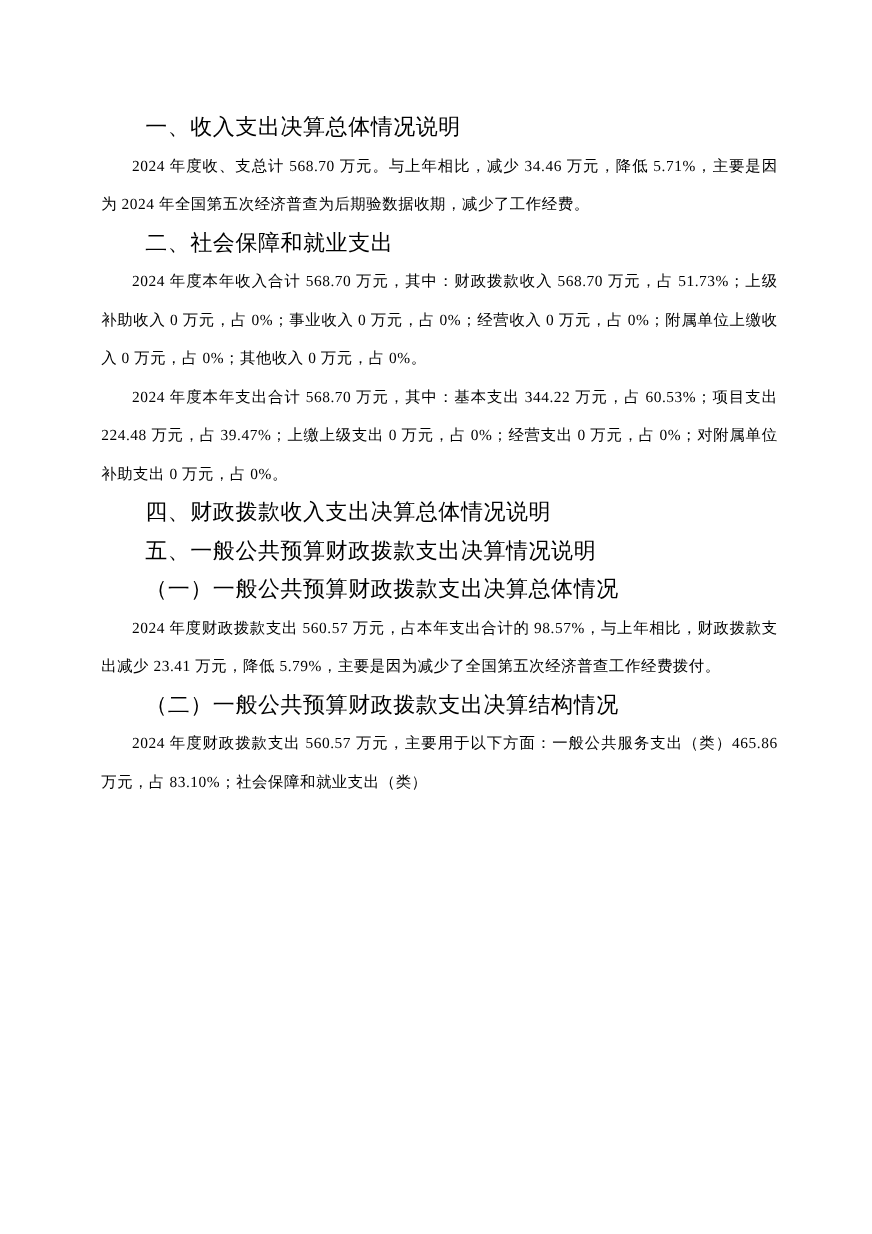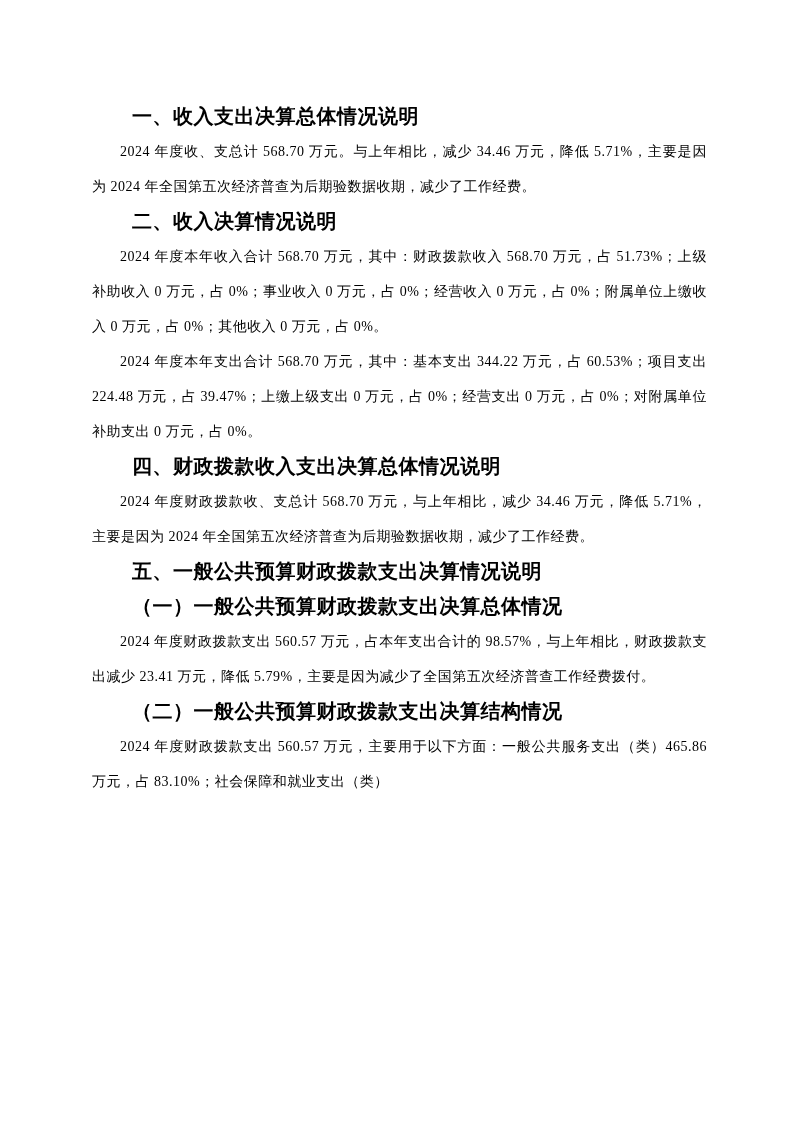--- a/index.html
+++ b/index.html
@@ -16,21 +16,21 @@
     box-sizing: border-box;
     width: 793px;
     height: 1122px;
     padding: 99px 86px 0 92px;
     background: #ffffff;
     color: #000000;
   }
   .doc-heading {
     margin: 0;
     font-family: "Liberation Sans", "DejaVu Sans", sans-serif;
-    font-weight: 700;
+    font-weight: 400;
     font-size: 20px;
     line-height: 35px;
     text-indent: 2em;
     letter-spacing: 0.5px;
     white-space: nowrap;
   }
   .doc-para {
     margin: 0;
     font-family: "Liberation Serif", "DejaVu Serif", serif;
     font-weight: 400;
@@ -42,27 +42,26 @@
     letter-spacing: 0.5px;
   }
 </style>
 </head>
 <body>
 
 <div class="doc-page">
   <h2 class="doc-heading">一、收入支出决算总体情况说明</h2>
   <p class="doc-para">2024 年度收、支总计 568.70 万元。与上年相比，减少 34.46 万元，降低 5.71%，主要是因为 2024 年全国第五次经济普查为后期验数据收期，减少了工作经费。</p>
 
-  <h2 class="doc-heading">二、收入决算情况说明</h2>
+  <h2 class="doc-heading">二、社会保障和就业支出</h2>
   <p class="doc-para">2024 年度本年收入合计 568.70 万元，其中：财政拨款收入 568.70 万元，占 51.73%；上级补助收入 0 万元，占 0%；事业收入 0 万元，占 0%；经营收入 0 万元，占 0%；附属单位上缴收入 0 万元，占 0%；其他收入 0 万元，占 0%。</p>
 
   <p class="doc-para">2024 年度本年支出合计 568.70 万元，其中：基本支出 344.22 万元，占 60.53%；项目支出 224.48 万元，占 39.47%；上缴上级支出 0 万元，占 0%；经营支出 0 万元，占 0%；对附属单位补助支出 0 万元，占 0%。</p>
 
   <h2 class="doc-heading">四、财政拨款收入支出决算总体情况说明</h2>
-  <p class="doc-para">2024 年度财政拨款收、支总计 568.70 万元，与上年相比，减少 34.46 万元，降低 5.71%，主要是因为 2024 年全国第五次经济普查为后期验数据收期，减少了工作经费。</p>
 
   <h2 class="doc-heading">五、一般公共预算财政拨款支出决算情况说明</h2>
   <h3 class="doc-heading">（一）一般公共预算财政拨款支出决算总体情况</h3>
   <p class="doc-para">2024 年度财政拨款支出 560.57 万元，占本年支出合计的 98.57%，与上年相比，财政拨款支出减少 23.41 万元，降低 5.79%，主要是因为减少了全国第五次经济普查工作经费拨付。</p>
 
   <h3 class="doc-heading">（二）一般公共预算财政拨款支出决算结构情况</h3>
   <p class="doc-para">2024 年度财政拨款支出 560.57 万元，主要用于以下方面：一般公共服务支出（类）465.86 万元，占 83.10%；社会保障和就业支出（类）</p>
 </div>
 
 </body></html>

